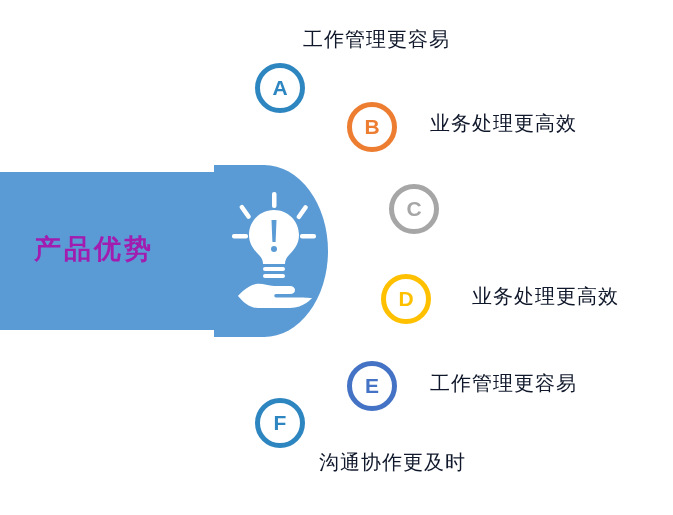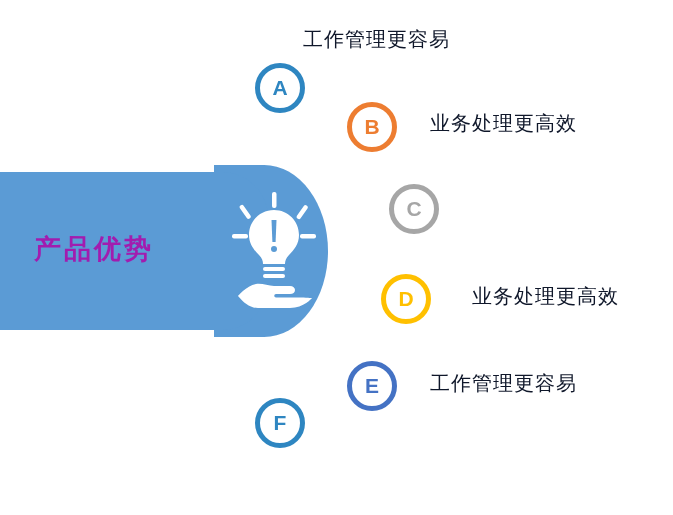--- a/index.html
+++ b/index.html
@@ -117,14 +117,15 @@
 
   <div class="node-circle" style="left:389px; top:184px; border:5px solid #a6a6a6; color:#a6a6a6;">C</div>
 
   <div class="node-circle" style="left:381px; top:274px; border:5px solid #ffc000; color:#ffc000;">D</div>
   <div class="node-label" style="left:463px; top:283px;">业务处理更高效</div>
 
   <div class="node-circle" style="left:347px; top:361px; border:5px solid #4472c4; color:#4472c4;">E</div>
   <div class="node-label" style="left:421px; top:370px;">工作管理更容易</div>
 
   <div class="node-circle" style="left:255px; top:398px; border:5px solid #2e86c1; color:#2e86c1;">F</div>
+  <div class="node-label" style="left:310px; top:449px;">沟通协作更及时</div>
 
 </div>
 
 </body></html>

